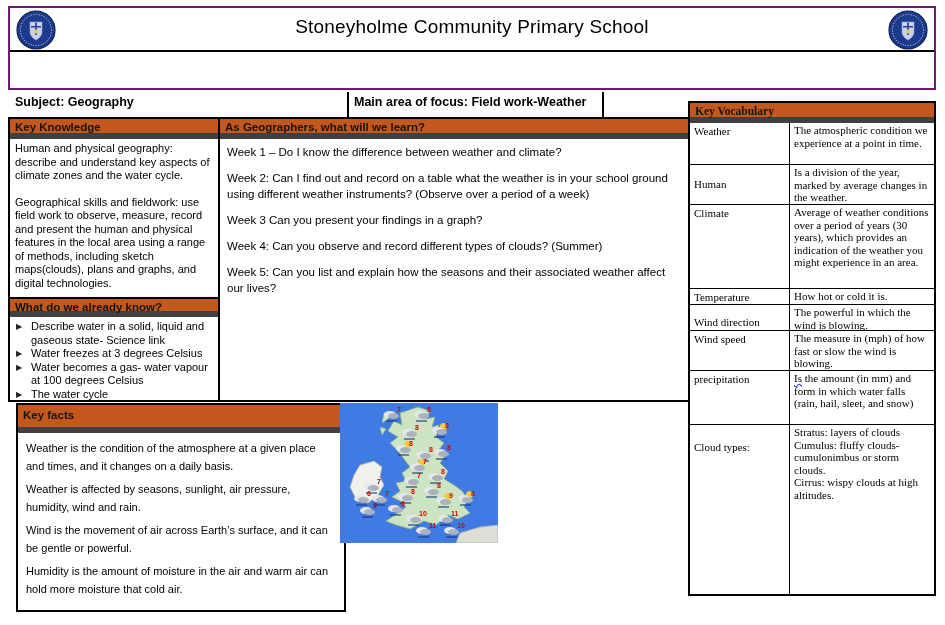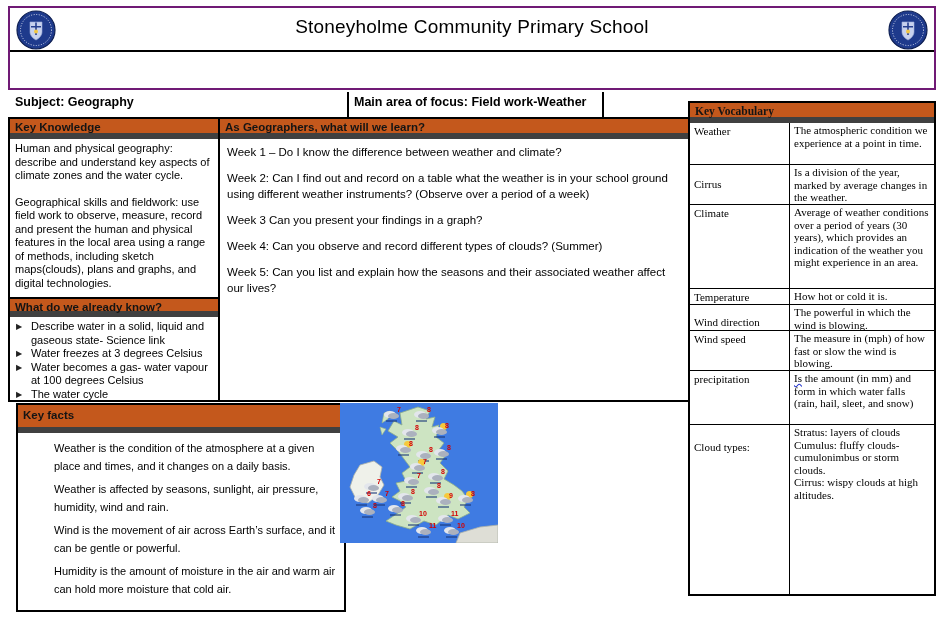--- a/index.html
+++ b/index.html
@@ -34,21 +34,21 @@
   .kk-text p + p { margin-top:13px; }
 
   .bullets { list-style:none; padding:3px 3px 3px 6px; font-size:11px; line-height:13.5px; }
   .bullets li { position:relative; padding-left:15px; }
   .bullets li::before { content:"\25B6"; position:absolute; left:0; top:0; font-size:8px; color:#222; }
 
   .weeks { padding:5px 7px; font-size:11.5px; line-height:16px; }
   .weeks p { margin-bottom:10px; }
 
   .facts { padding:6px 8px; font-size:11px; line-height:18px; }
-  .facts p { margin-bottom:5px;margin-left:28px; }
+  .facts p { margin-bottom:5px; }
 
   
   .vrow { display:flex; border-bottom:1px solid #000; font-size:11px; line-height:12.5px; }
   .vrow:last-child { border-bottom:none; }
   .vterm { width:100px; border-right:1px solid #000; padding:2px 4px; }
   .vdef { flex:1; padding:1px 4px; white-space:pre-line; }
   .r0 { height:42px; } .r1 { height:40px; } .r2 { height:84px; } .r3 { height:16px; }
   .r4 { height:26px; } .r5 { height:40px; } .r6 { height:54px; } .r7 { height:171px; }
   .r1 .vterm { display:flex; align-items:center; }
   .r4 .vterm { display:flex; align-items:flex-end; padding-bottom:2px; }
@@ -123,21 +123,21 @@
     </div>
   </div>
 
   <div class="box" id="box-vocab">
     <div class="sec-h">Key Vocabulary</div>
     <div class="vrow r0">
       <div class="vterm">Weather</div>
       <div class="vdef">The atmospheric condition we experience at a point in time.</div>
     </div>
     <div class="vrow r1">
-      <div class="vterm">Cirrus</div>
+      <div class="vterm">Human</div>
       <div class="vdef">Is a division of the year, marked by average changes in the weather.</div>
     </div>
     <div class="vrow r2">
       <div class="vterm">Climate</div>
       <div class="vdef">Average of weather conditions over a period of years (30 years), which provides an indication of the weather you might experience in an area.</div>
     </div>
     <div class="vrow r3">
       <div class="vterm">Temperature</div>
       <div class="vdef">How hot or cold it is.</div>
     </div>

